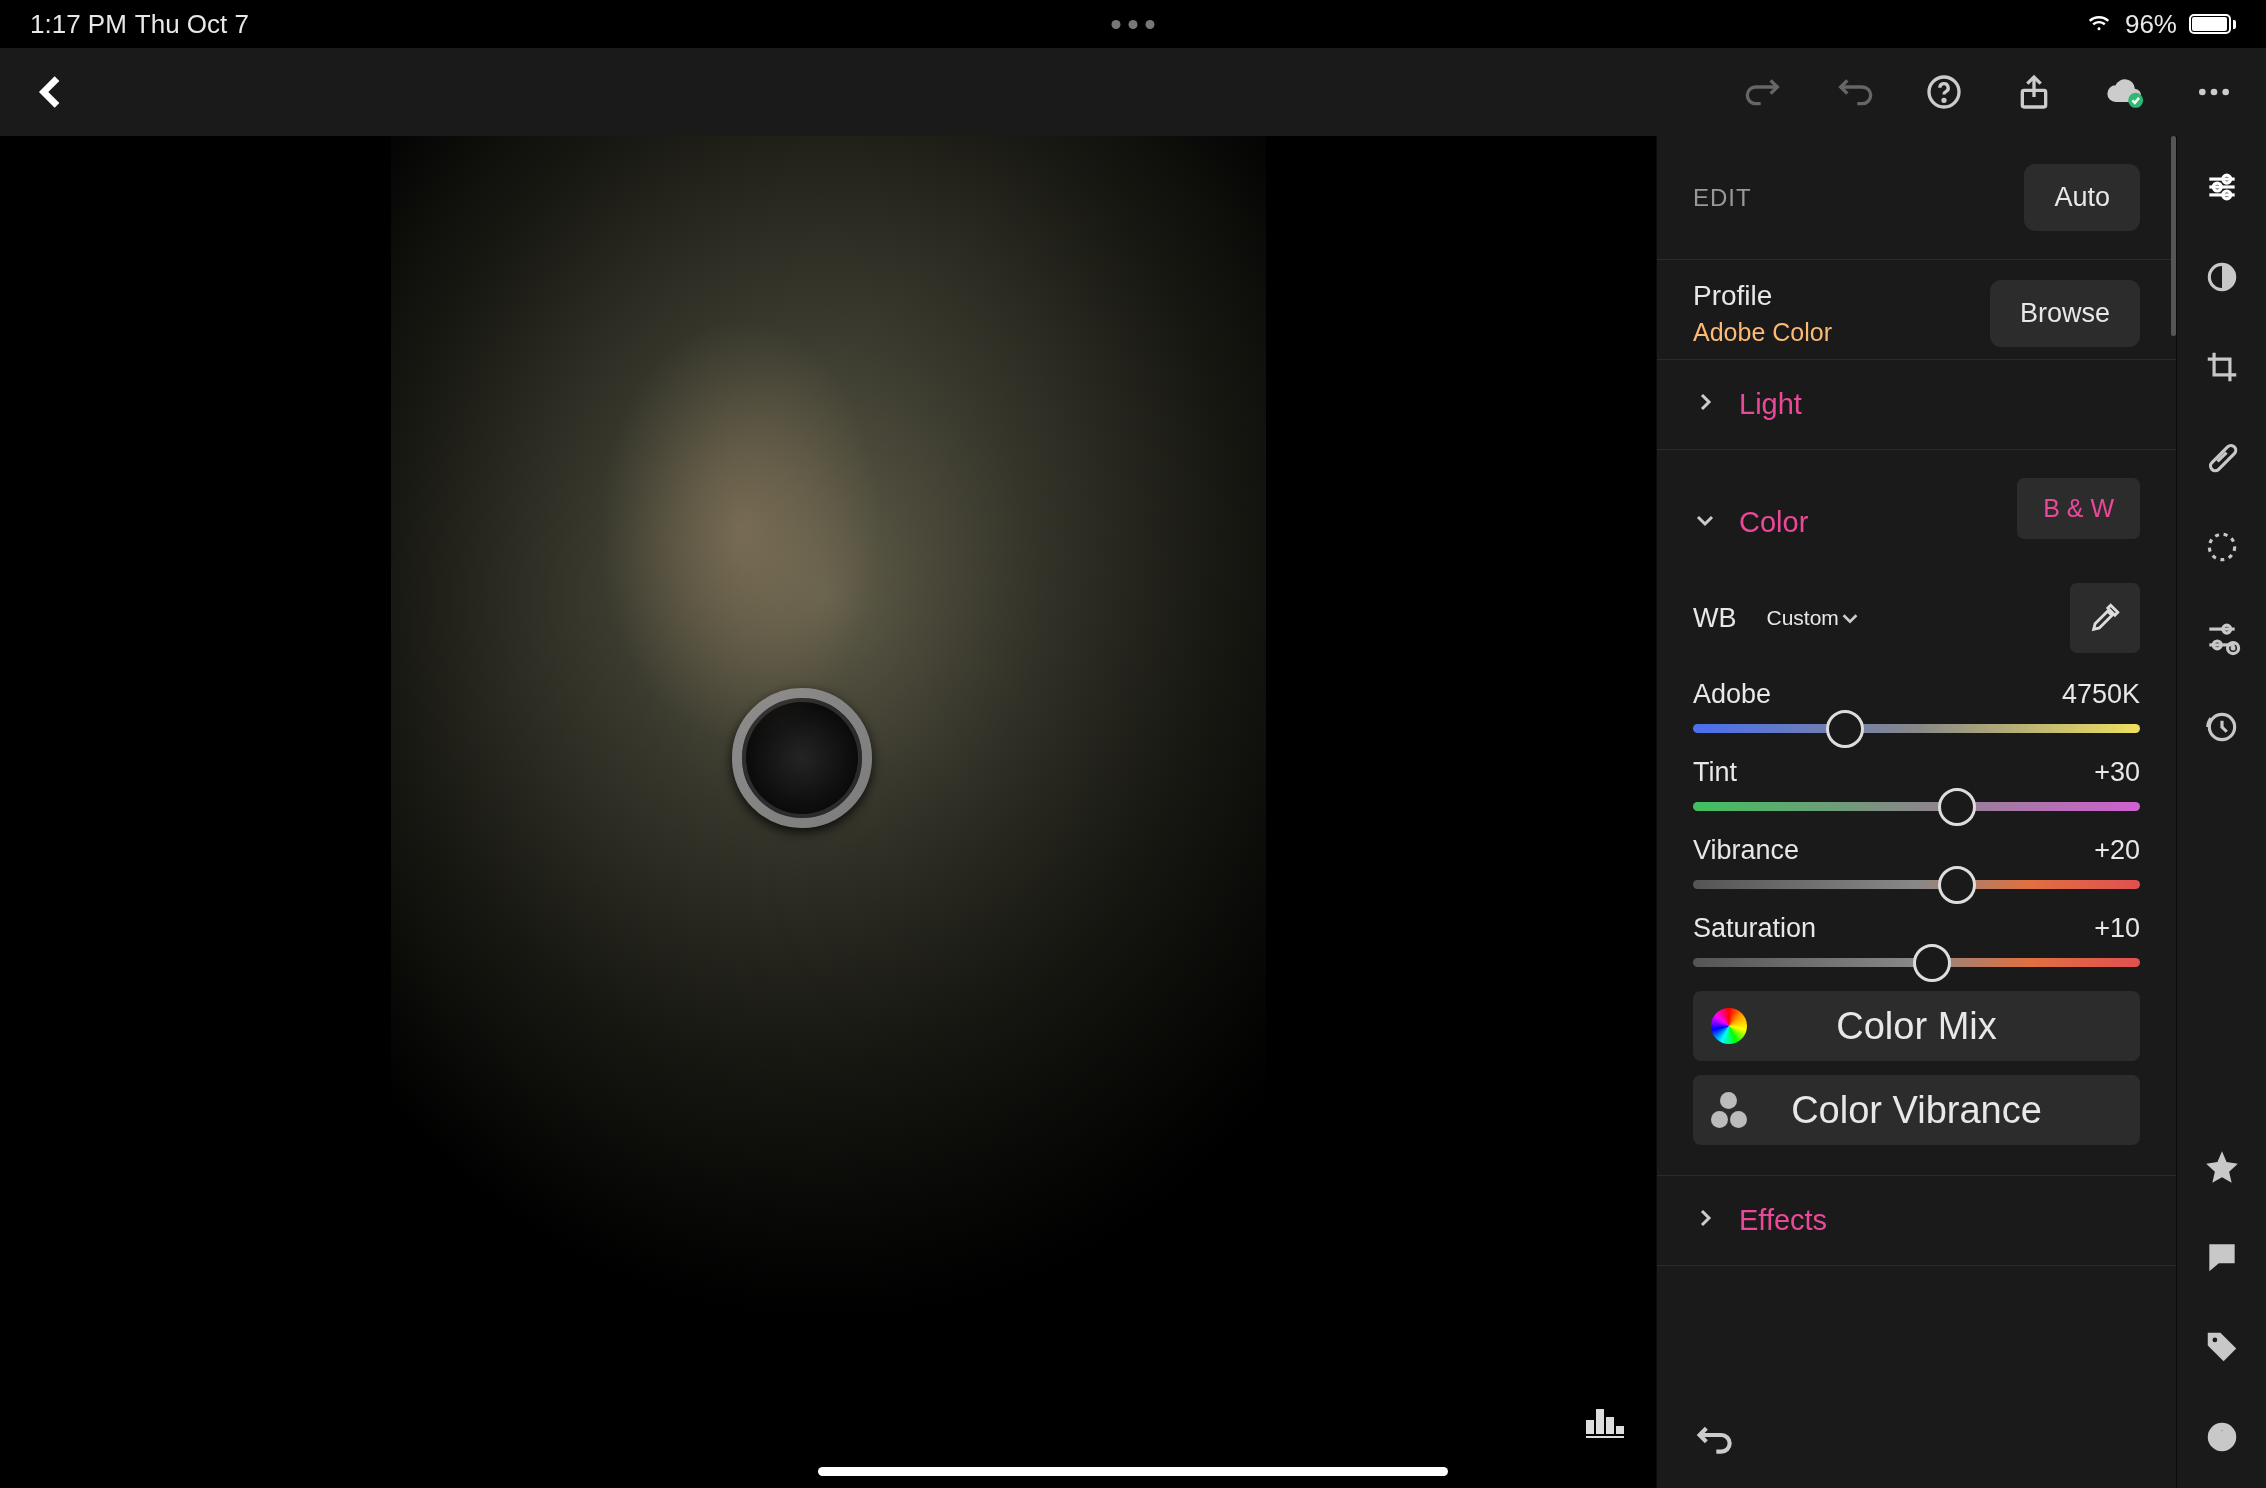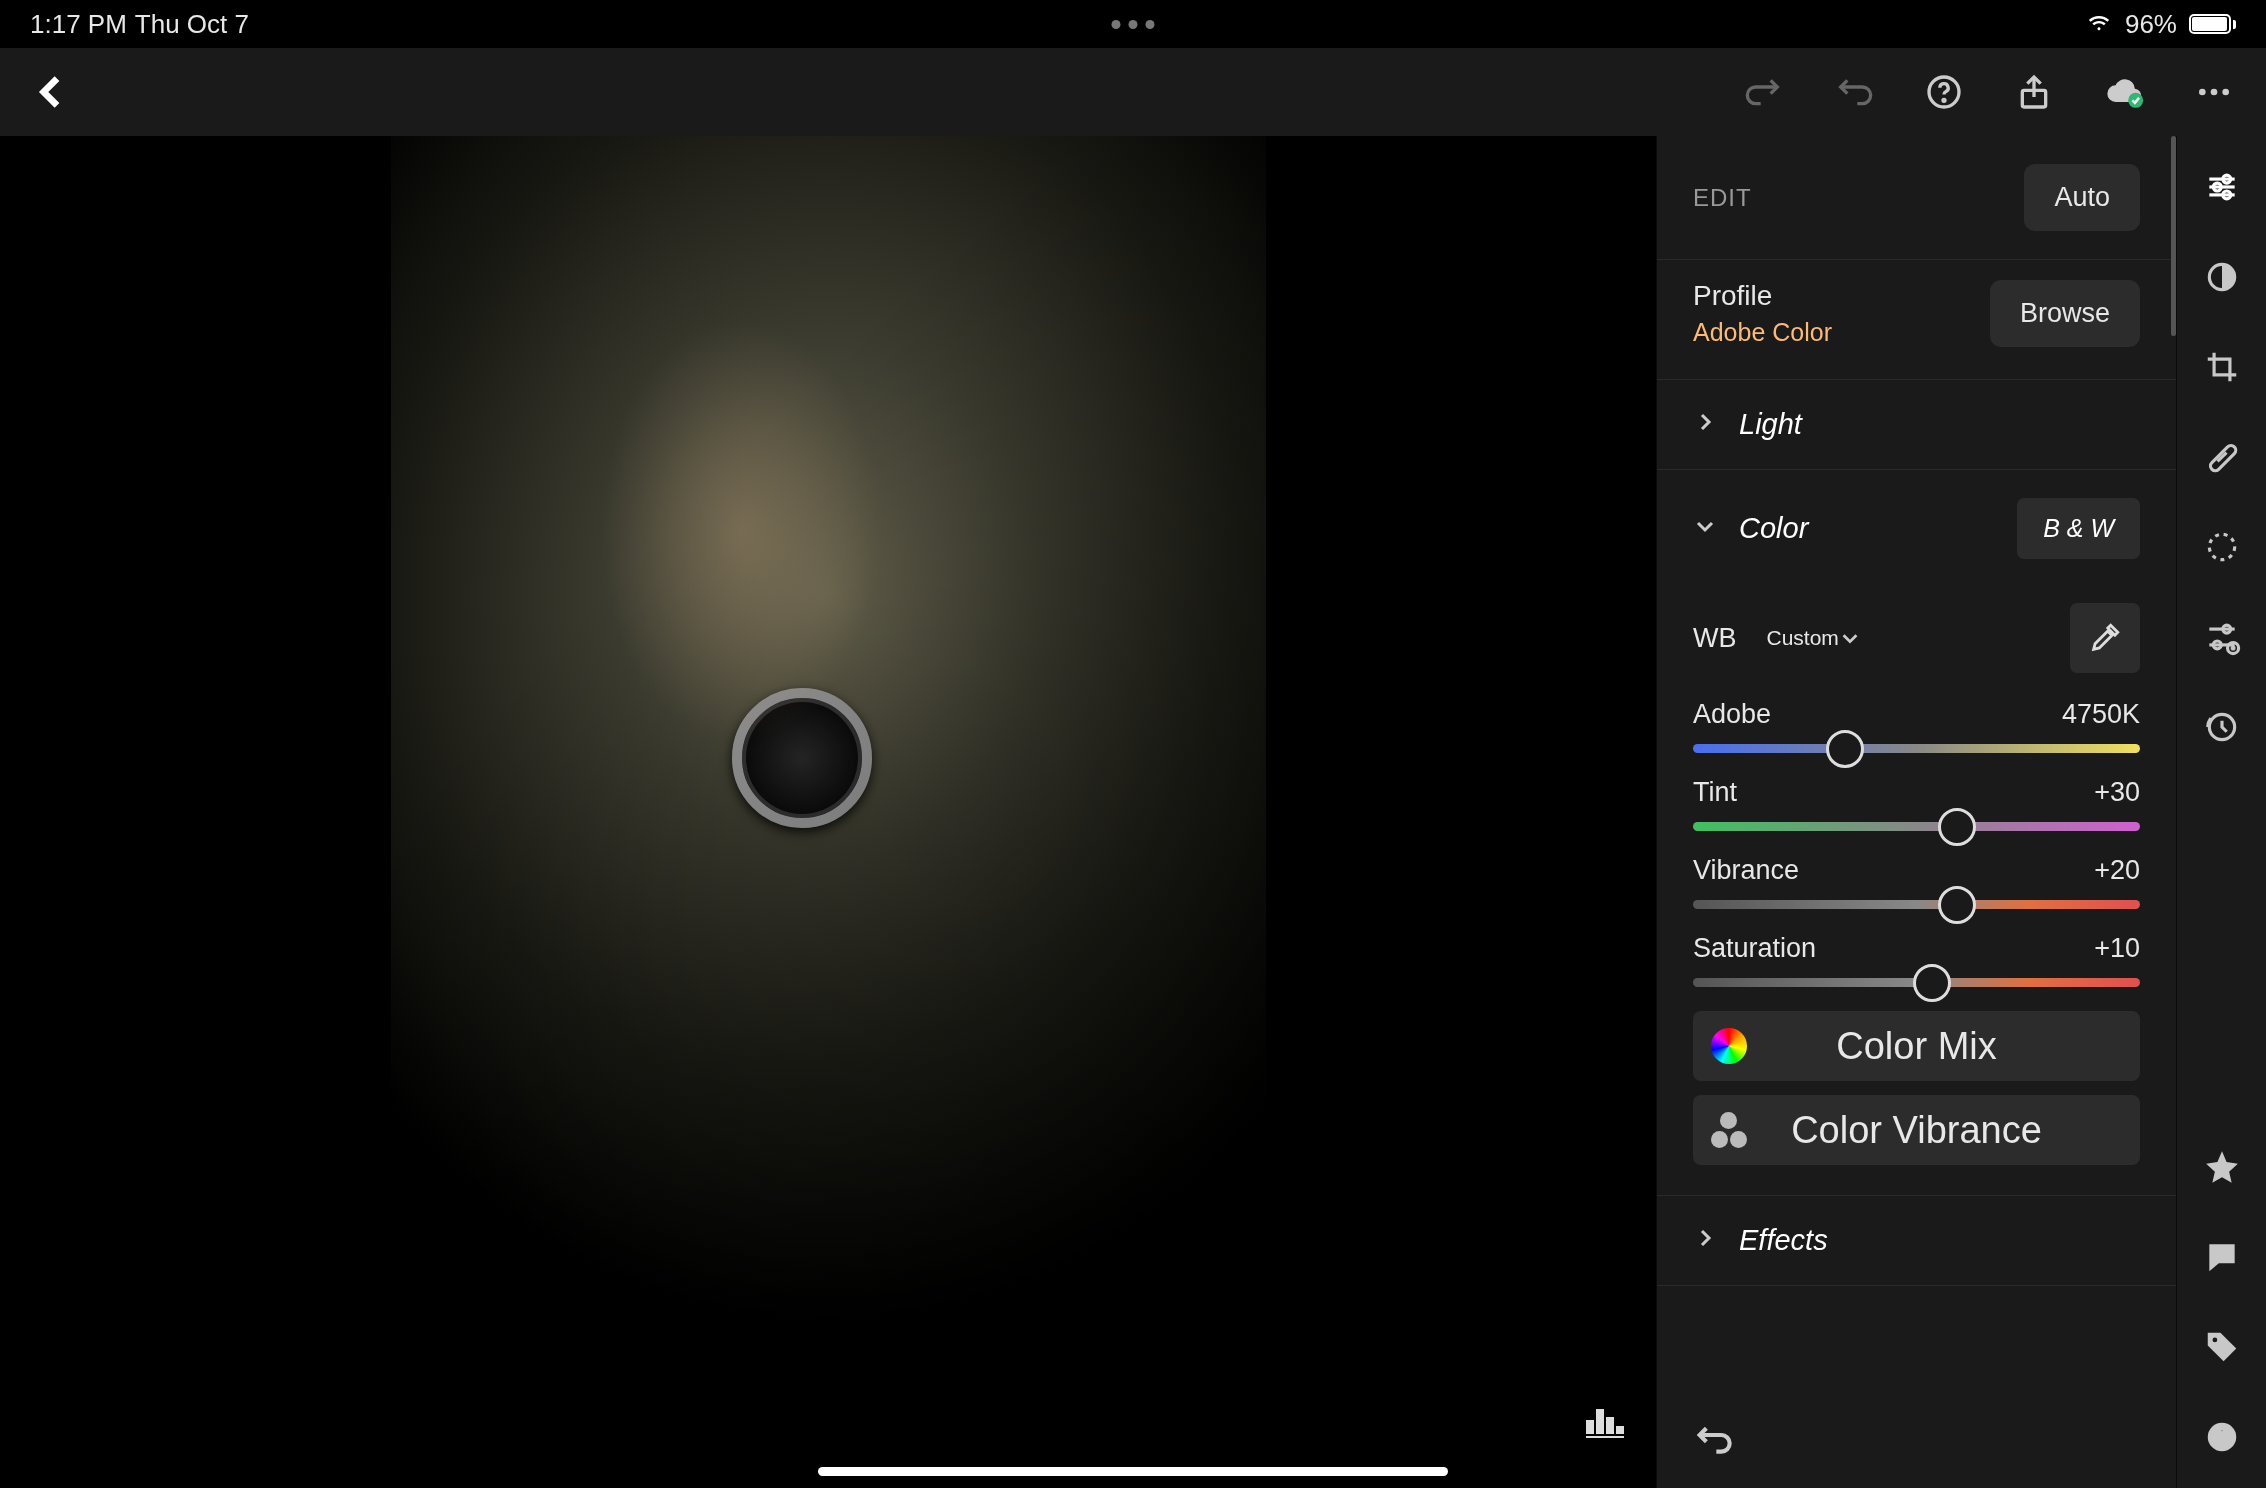--- a/index.html
+++ b/index.html
@@ -36,25 +36,25 @@
   .watch-face { position:absolute; left:39%; top:42%; width:140px; height:140px; border-radius:50%; background:radial-gradient(circle,#2a2a2a 0%, #0a0a0a 70%); border:10px solid #9a9a9a; box-shadow:0 0 0 4px #333 inset, 0 4px 12px rgba(0,0,0,0.8); }
   .histogram-btn { position: absolute; right: 32px; bottom: 50px; width: 38px; height: 32px; display:flex; align-items:flex-end; gap:2px; border-bottom:2px solid #ddd; padding-bottom:2px; }
   .histogram-btn span { flex:1; background:#ddd; }
   .histogram-btn span:nth-child(1){height:50%;} .histogram-btn span:nth-child(2){height:90%;} .histogram-btn span:nth-child(3){height:60%;} .histogram-btn span:nth-child(4){height:30%;}
   
   
   .edit-panel { width: 520px; background: #1a1a1a; border-left: 1px solid #0a0a0a; overflow-y: auto; position:relative; }
   .panel-header { display: flex; align-items: center; justify-content: space-between; padding: 28px 36px; }
   .panel-title { font-size: 24px; color: #999; letter-spacing: 1px; }
   .pill-btn { background: #2c2c2c; border-radius: 11px; padding: 18px 30px; font-size: 27px; color: #e8e8e8; display:flex; align-items:center; }
-  .profile-row { display:flex; justify-content:space-between; align-items:center; padding: 20px 36px 32px; border-bottom: 1px solid #2a2a2a; }
+  .profile-row { display:flex; justify-content:space-between; align-items:center; padding: 20px 36px 12px; border-bottom: 1px solid #2a2a2a; }
   .profile-text .pt-label { font-size: 28px; color: #e8e8e8; margin-bottom:6px; }
   .profile-text .pt-value { font-size: 25px; color: #fdba74; }
   
-  .accordion-head { display:flex; align-items:center; gap: 22px; padding: 28px 36px; font-size: 29px; color:#ffffff; border-bottom:1px solid #2a2a2a;font-style:italic; }
+  .accordion-head { display:flex; align-items:flex-end; gap: 22px; padding: 28px 36px; font-size: 29px; color:#ec4899; border-bottom:1px solid #2a2a2a; }
   .accordion-head.open { border-bottom:none; }
   .acc-chev svg { width:24px; height:24px; stroke:#ccc; stroke-width:3; fill:none; }
   .bw-btn { margin-left:auto; background:#2c2c2c; border-radius:7px; padding:16px 26px; font-size:25px; }
   
   .color-body { padding: 0 36px 30px; border-bottom:1px solid #2a2a2a; }
   .wb-row { display:flex; align-items:center; gap:30px; margin: 16px 0 26px; }
   .wb-label { font-size:27px; color:#e8e8e8; }
   .wb-select { font-size:21px; color:#e8e8e8; display:flex; align-items:center; }
   .wb-select svg { width:22px; height:22px; stroke:#ccc; stroke-width:3; fill:none; }
   .eyedrop-btn { margin-left:auto; width:70px; height:70px; background:#2c2c2c; border-radius:7px; display:flex; align-items:center; justify-content:center; }

